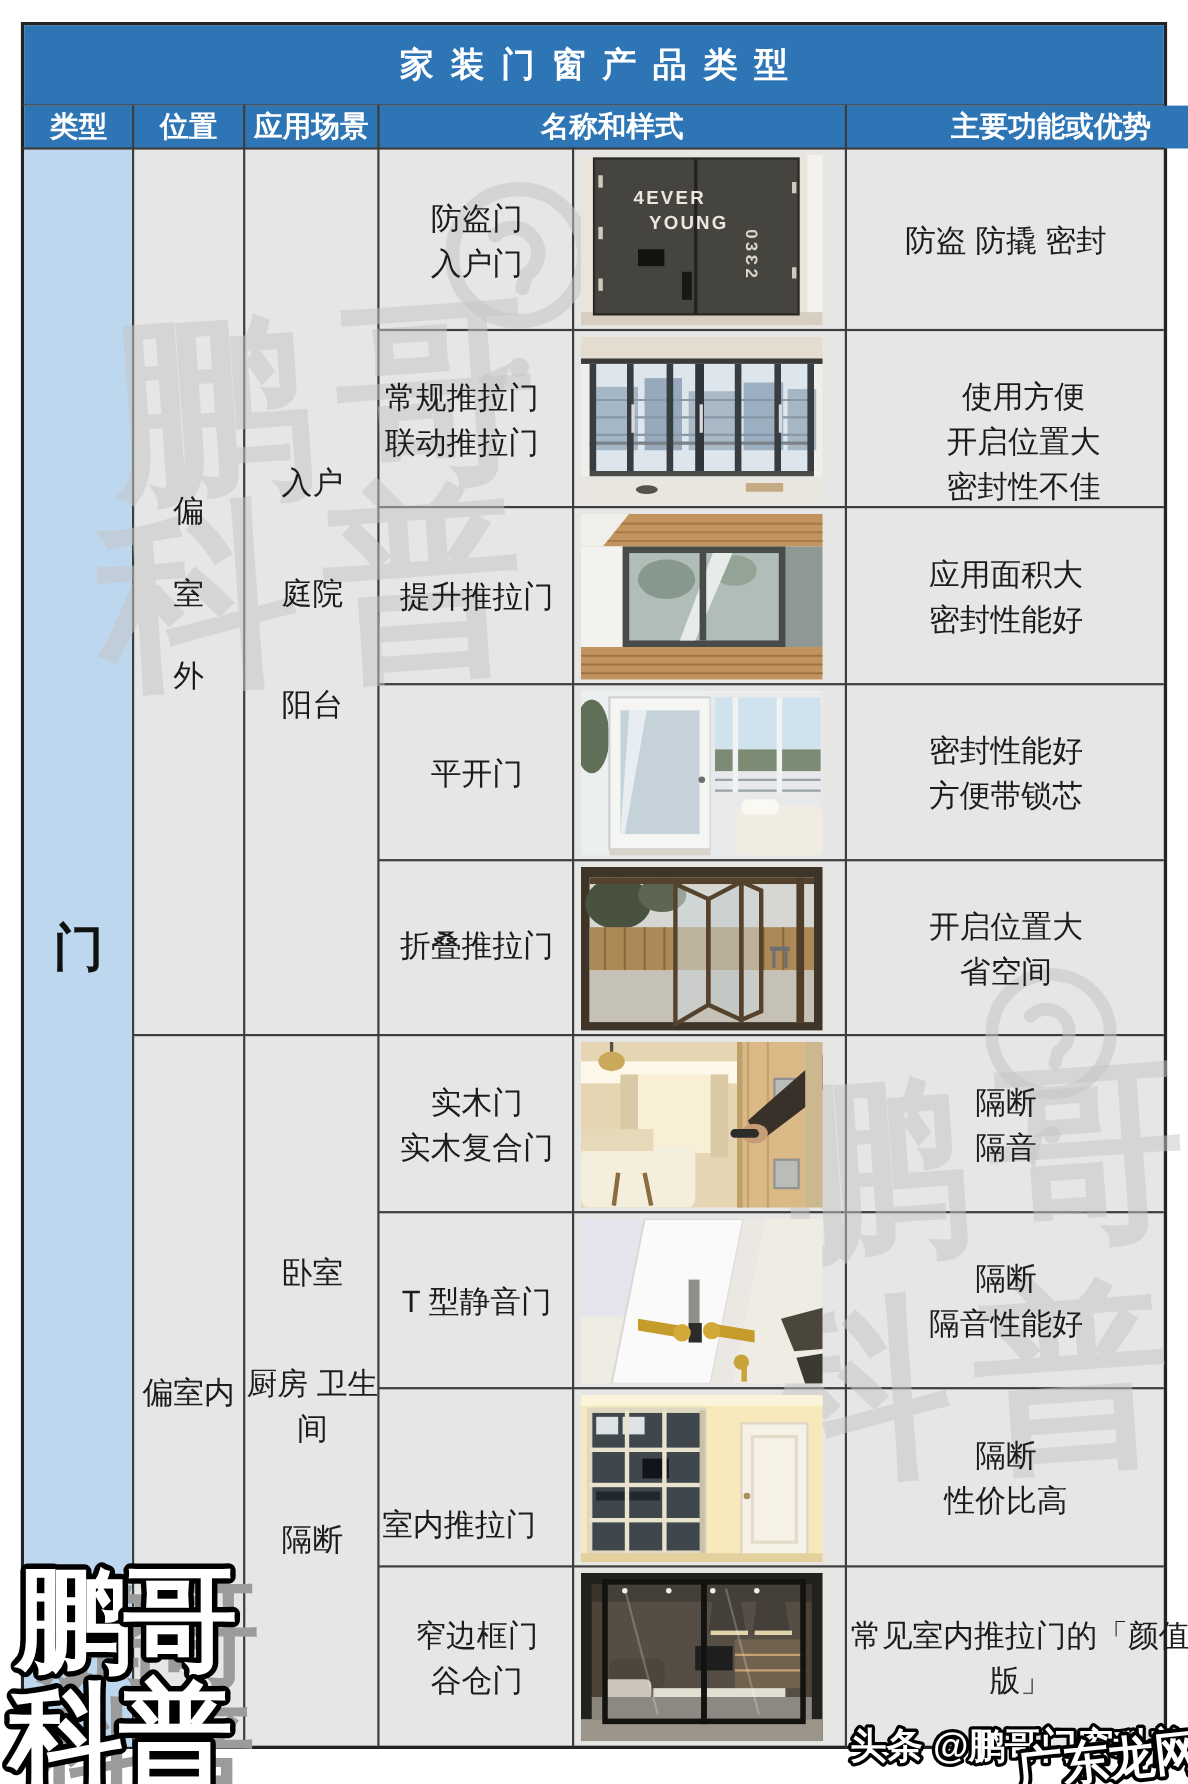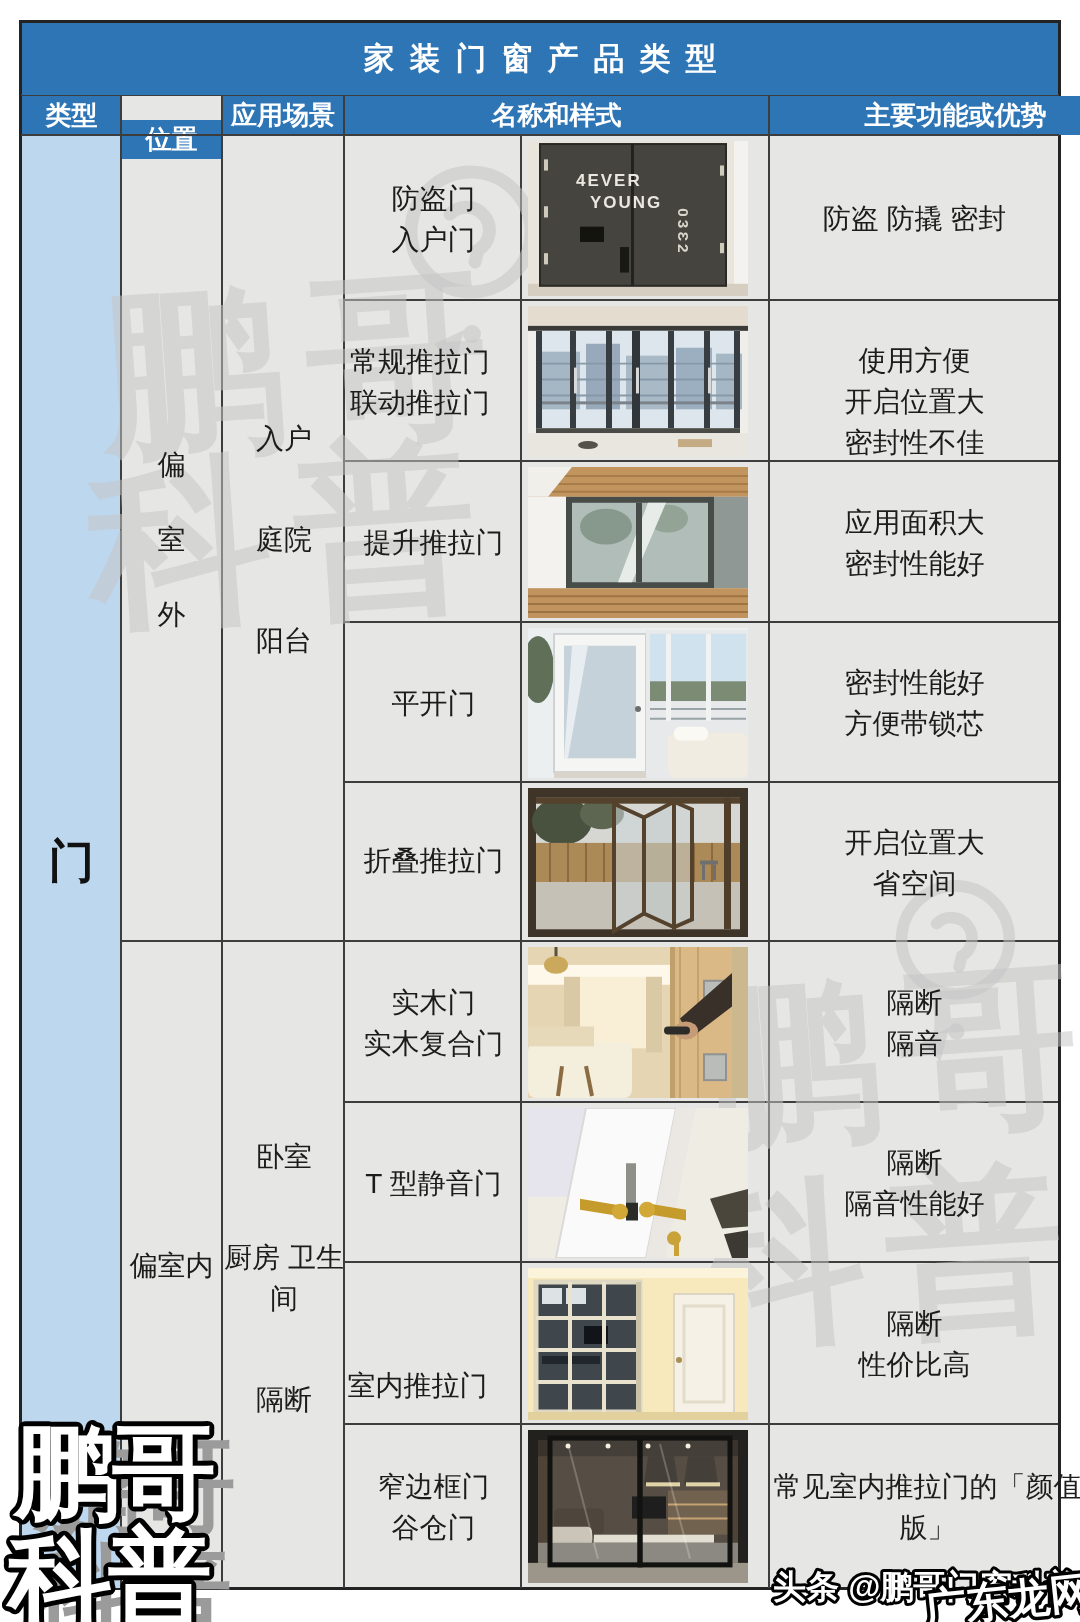--- a/index.html
+++ b/index.html
@@ -34,21 +34,21 @@
   svg text{font-family:"Liberation Sans","DejaVu Sans",sans-serif;}
 </style>
 </head>
 <body>
 
 <div class="table-frame"></div>
 
 <div class="band title-band">家装门窗产品类型</div>
 
 <div class="header-cell" style="left:22px;width:99px;">类型</div>
-<div class="header-cell" style="left:121px;width:101px;margin-top:24px;">位置</div>
+<div class="header-cell" style="left:121px;width:101px;">位置</div>
 <div class="header-cell" style="left:222px;width:122px;">应用场景</div>
 <div class="header-cell" style="left:344px;width:425px;">名称和样式</div>
 <div class="header-cell" style="left:769px;width:337px;padding-left:18px;">主要功能或优势</div>
 
 <div class="type-cell">
   <span class="inner">门</span>
 </div>
 
 <div class="pos-cell" style="left:121px;top:136px;width:101px;height:806px;gap:34px;">
   <div class="ln">偏</div>
@@ -128,21 +128,21 @@
     <rect x="206" y="25" width="6" height="98" fill="#383d42"></rect>
     <rect x="46" y="62" width="3" height="26" fill="#d9d9d9"></rect>
       <rect x="108" y="62" width="3" height="26" fill="#d9d9d9"></rect>
       <rect x="180" y="62" width="3" height="26" fill="#d9d9d9"></rect>
     <rect x="8" y="123" width="204" height="5" fill="#4a4a46"></rect>
     <rect x="0" y="128" width="220" height="24" fill="#e9e6df"></rect>
     <ellipse cx="60" cy="140" rx="10" ry="4" fill="#55524c"></ellipse>
     <rect x="150" y="134" width="34" height="8" fill="#c5ab84"></rect>
   </svg>
 </div>
-<div class="benefit-cell" style="left:771px;top:301px;width:287px;height:201px;">
+<div class="benefit-cell" style="left:771px;top:301px;width:287px;height:201px;padding-left:16px;">
   <div class="ln">使用方便</div>
   <div class="ln">开启位置大</div>
   <div class="ln">密封性不佳</div>
 </div>
 
 <div class="name-cell" style="left:346px;top:462px;width:175px;height:161px;text-align:right;">
   <div class="ln">提升推拉门</div>
 
 </div>
 <div class="photo" style="top:467px;height:151px;">

